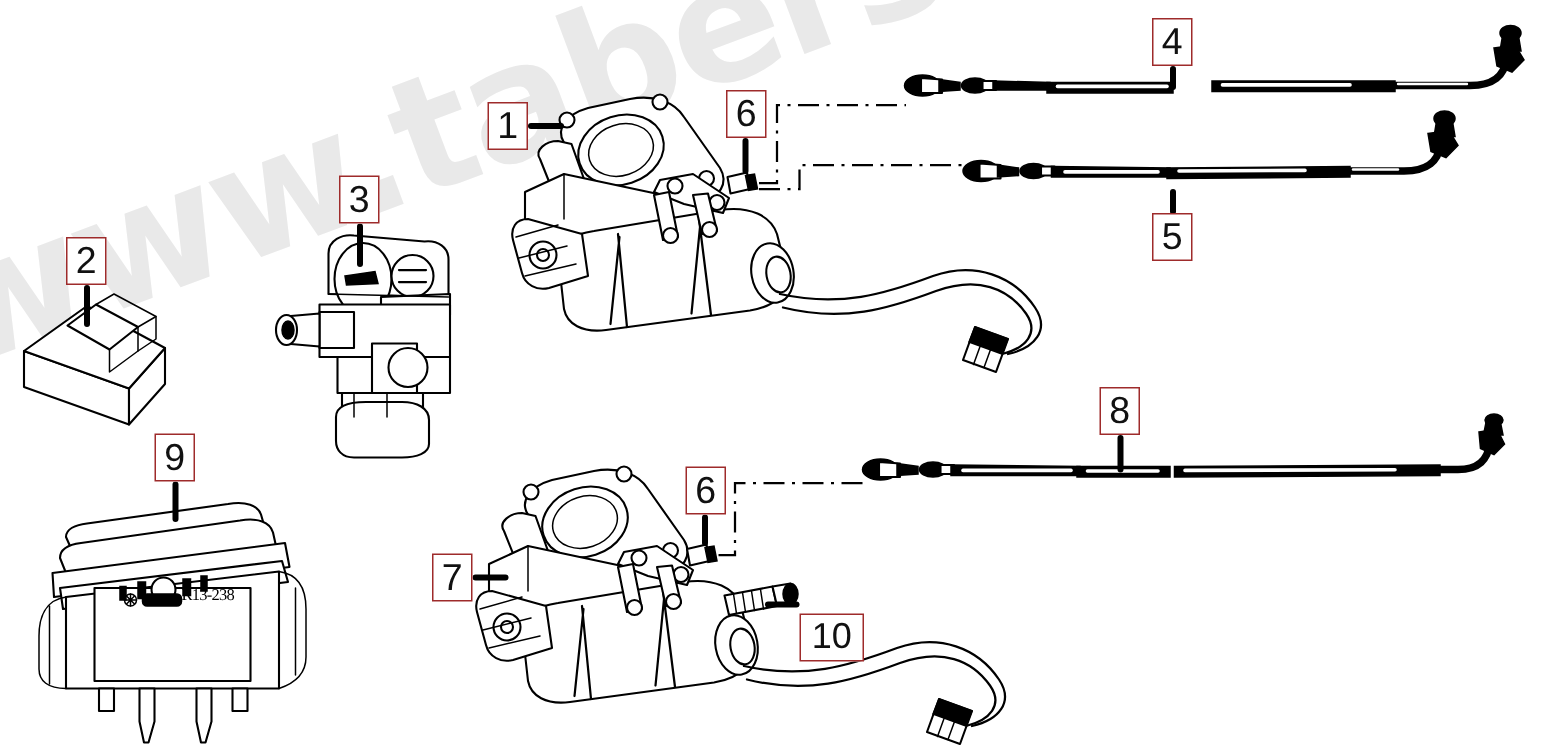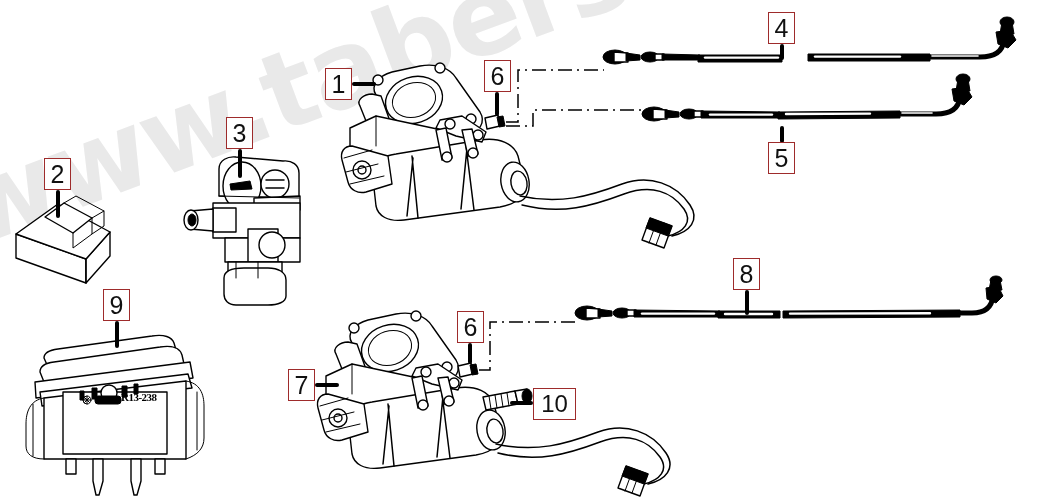--- a/index.html
+++ b/index.html
@@ -296,19 +296,19 @@
   <div class="callout" style="left:325px;top:68px;width:27px;height:32px;">1</div>
   <div class="callout" style="left:44px;top:158px;width:27px;height:32px;">2</div>
   <div class="callout" style="left:226px;top:117px;width:27px;height:32px;">3</div>
   <div class="callout" style="left:768px;top:12px;width:27px;height:32px;">4</div>
   <div class="callout" style="left:768px;top:142px;width:27px;height:32px;">5</div>
   <div class="callout" style="left:484px;top:60px;width:27px;height:32px;">6</div>
   <div class="callout" style="left:288px;top:369px;width:27px;height:32px;">7</div>
   <div class="callout" style="left:457px;top:311px;width:27px;height:32px;">6</div>
   <div class="callout" style="left:733px;top:258px;width:27px;height:32px;">8</div>
   <div class="callout" style="left:103px;top:289px;width:27px;height:32px;">9</div>
-  <div class="callout wide" style="left:533px;top:388px;width:43px;height:32px;">10</div>
+  <div class="callout wide" style="left:533px;top:409px;width:43px;height:32px;">10</div>
 
   <div style="position:absolute;left:121px;top:391px;font-family:'Liberation Serif',serif;
-              font-size:11px;font-weight:bold;color:#000;letter-spacing:-0.5px;">R13-238</div>
+              font-size:11px;font-weight:normal;color:#000;letter-spacing:-0.5px;">R13-238</div>
 
   </div>
 </div>
 
 </body></html>

